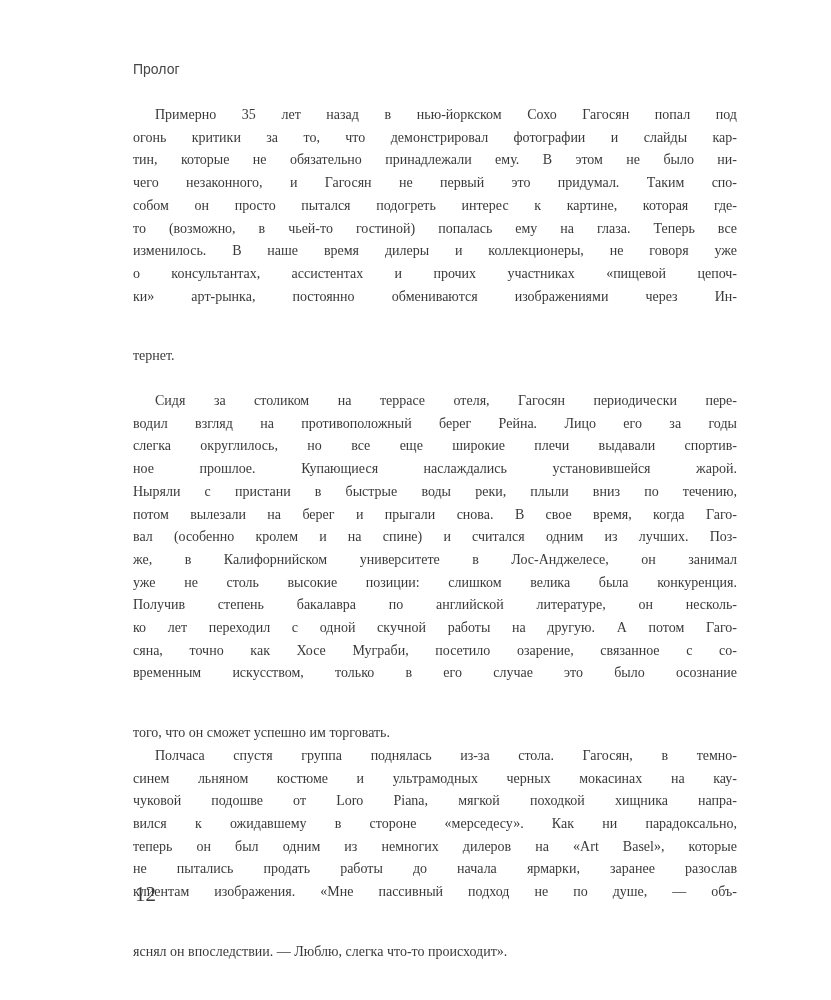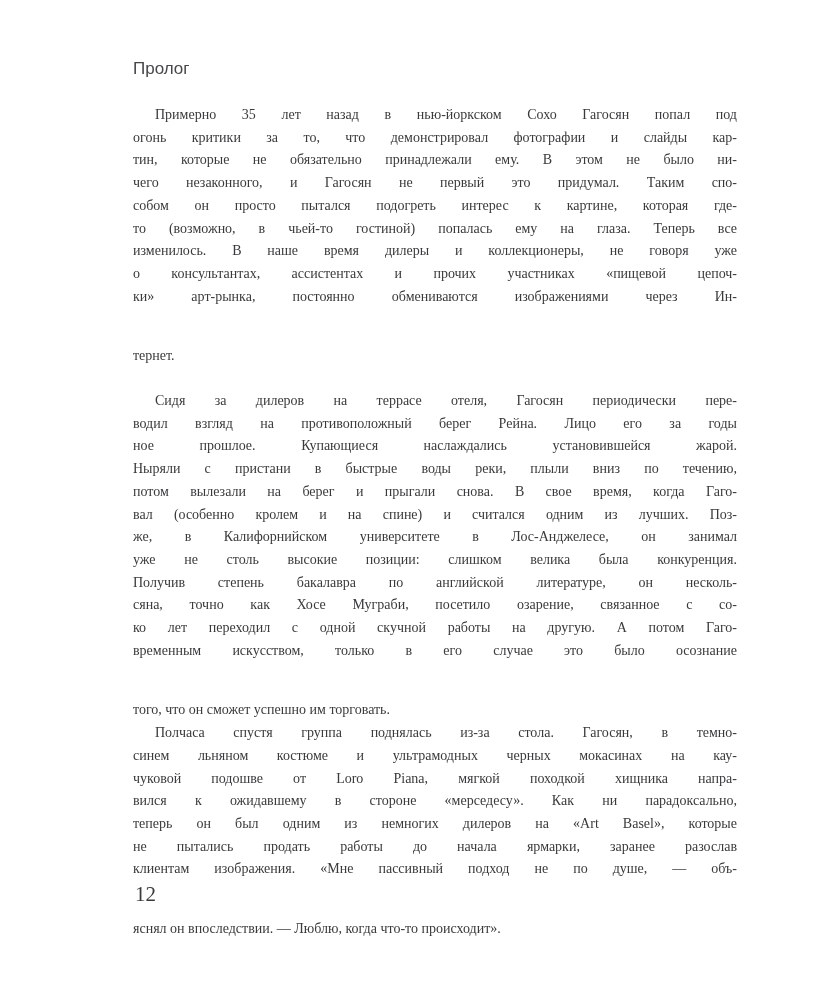--- a/index.html
+++ b/index.html
@@ -12,21 +12,21 @@
     width: 831px;
     height: 1000px;
     background: var(--bg, #ffffff);
     overflow: hidden;
   }
   .running-header {
     position: absolute;
     left: 133px;
     top: 58px;
     font-family: "Liberation Sans", "DejaVu Sans", sans-serif;
-    font-size: 17px;
+    font-size: 14px;
     line-height: 22px;
     color: var(--header-text, #47474a);
   }
   .text-block {
     position: absolute;
     left: 133px;
     top: 104px;
     width: 604px;
     font-family: "Liberation Serif", "DejaVu Serif", serif;
     font-size: 14px;
@@ -66,40 +66,41 @@
         <div class="line">тин, которые не обязательно принадлежали ему. В этом не было ни-</div>
         <div class="line">чего незаконного, и Гагосян не первый это придумал. Таким спо-</div>
         <div class="line">собом он просто пытался подогреть интерес к картине, которая где-</div>
         <div class="line">то (возможно, в чьей-то гостиной) попалась ему на глаза. Теперь все</div>
         <div class="line">изменилось. В наше время дилеры и коллекционеры, не говоря уже</div>
         <div class="line">о консультантах, ассистентах и прочих участниках «пищевой цепоч-</div>
         <div class="line">ки» арт-рынка, постоянно обмениваются изображениями через Ин-</div>
         <div class="line last">тернет.</div>
       </div>
       <div class="para gap">
-        <div class="line first">Сидя за дилеров на террасе отеля, Гагосян периодически пере-</div>
+        <div class="line first">Сидя за столиком на террасе отеля, Гагосян периодически пере-</div>
         <div class="line">водил взгляд на противоположный берег Рейна. Лицо его за годы</div>
+        <div class="line">слегка округлилось, но все еще широкие плечи выдавали спортив-</div>
         <div class="line">ное прошлое. Купающиеся наслаждались установившейся жарой.</div>
         <div class="line">Ныряли с пристани в быстрые воды реки, плыли вниз по течению,</div>
         <div class="line">потом вылезали на берег и прыгали снова. В свое время, когда Гаго-</div>
         <div class="line">вал (особенно кролем и на спине) и считался одним из лучших. Поз-</div>
         <div class="line">же, в Калифорнийском университете в Лос-Анджелесе, он занимал</div>
         <div class="line">уже не столь высокие позиции: слишком велика была конкуренция.</div>
         <div class="line">Получив степень бакалавра по английской литературе, он несколь-</div>
+        <div class="line">ко лет переходил с одной скучной работы на другую. А потом Гаго-</div>
         <div class="line">сяна, точно как Хосе Муграби, посетило озарение, связанное с со-</div>
-        <div class="line">ко лет переходил с одной скучной работы на другую. А потом Гаго-</div>
         <div class="line">временным искусством, только в его случае это было осознание</div>
         <div class="line last">того, что он сможет успешно им торговать.</div>
       </div>
       <div class="para">
         <div class="line first">Полчаса спустя группа поднялась из-за стола. Гагосян, в темно-</div>
         <div class="line">синем льняном костюме и ультрамодных черных мокасинах на кау-</div>
         <div class="line">чуковой подошве от Loro Piana, мягкой походкой хищника напра-</div>
         <div class="line">вился к ожидавшему в стороне «мерседесу». Как ни парадоксально,</div>
         <div class="line">теперь он был одним из немногих дилеров на «Art Basel», которые</div>
         <div class="line">не пытались продать работы до начала ярмарки, заранее разослав</div>
         <div class="line">клиентам изображения. «Мне пассивный подход не по душе, — объ-</div>
-        <div class="line last">яснял он впоследствии. — Люблю, когда что-то происходит».</div>
+        <div class="line last">яснял он впоследствии. — Люблю, слегка что-то происходит».</div>
       </div>
     </div>
 
   <div class="page-number">12</div>
 </div>
 
 </body></html>

